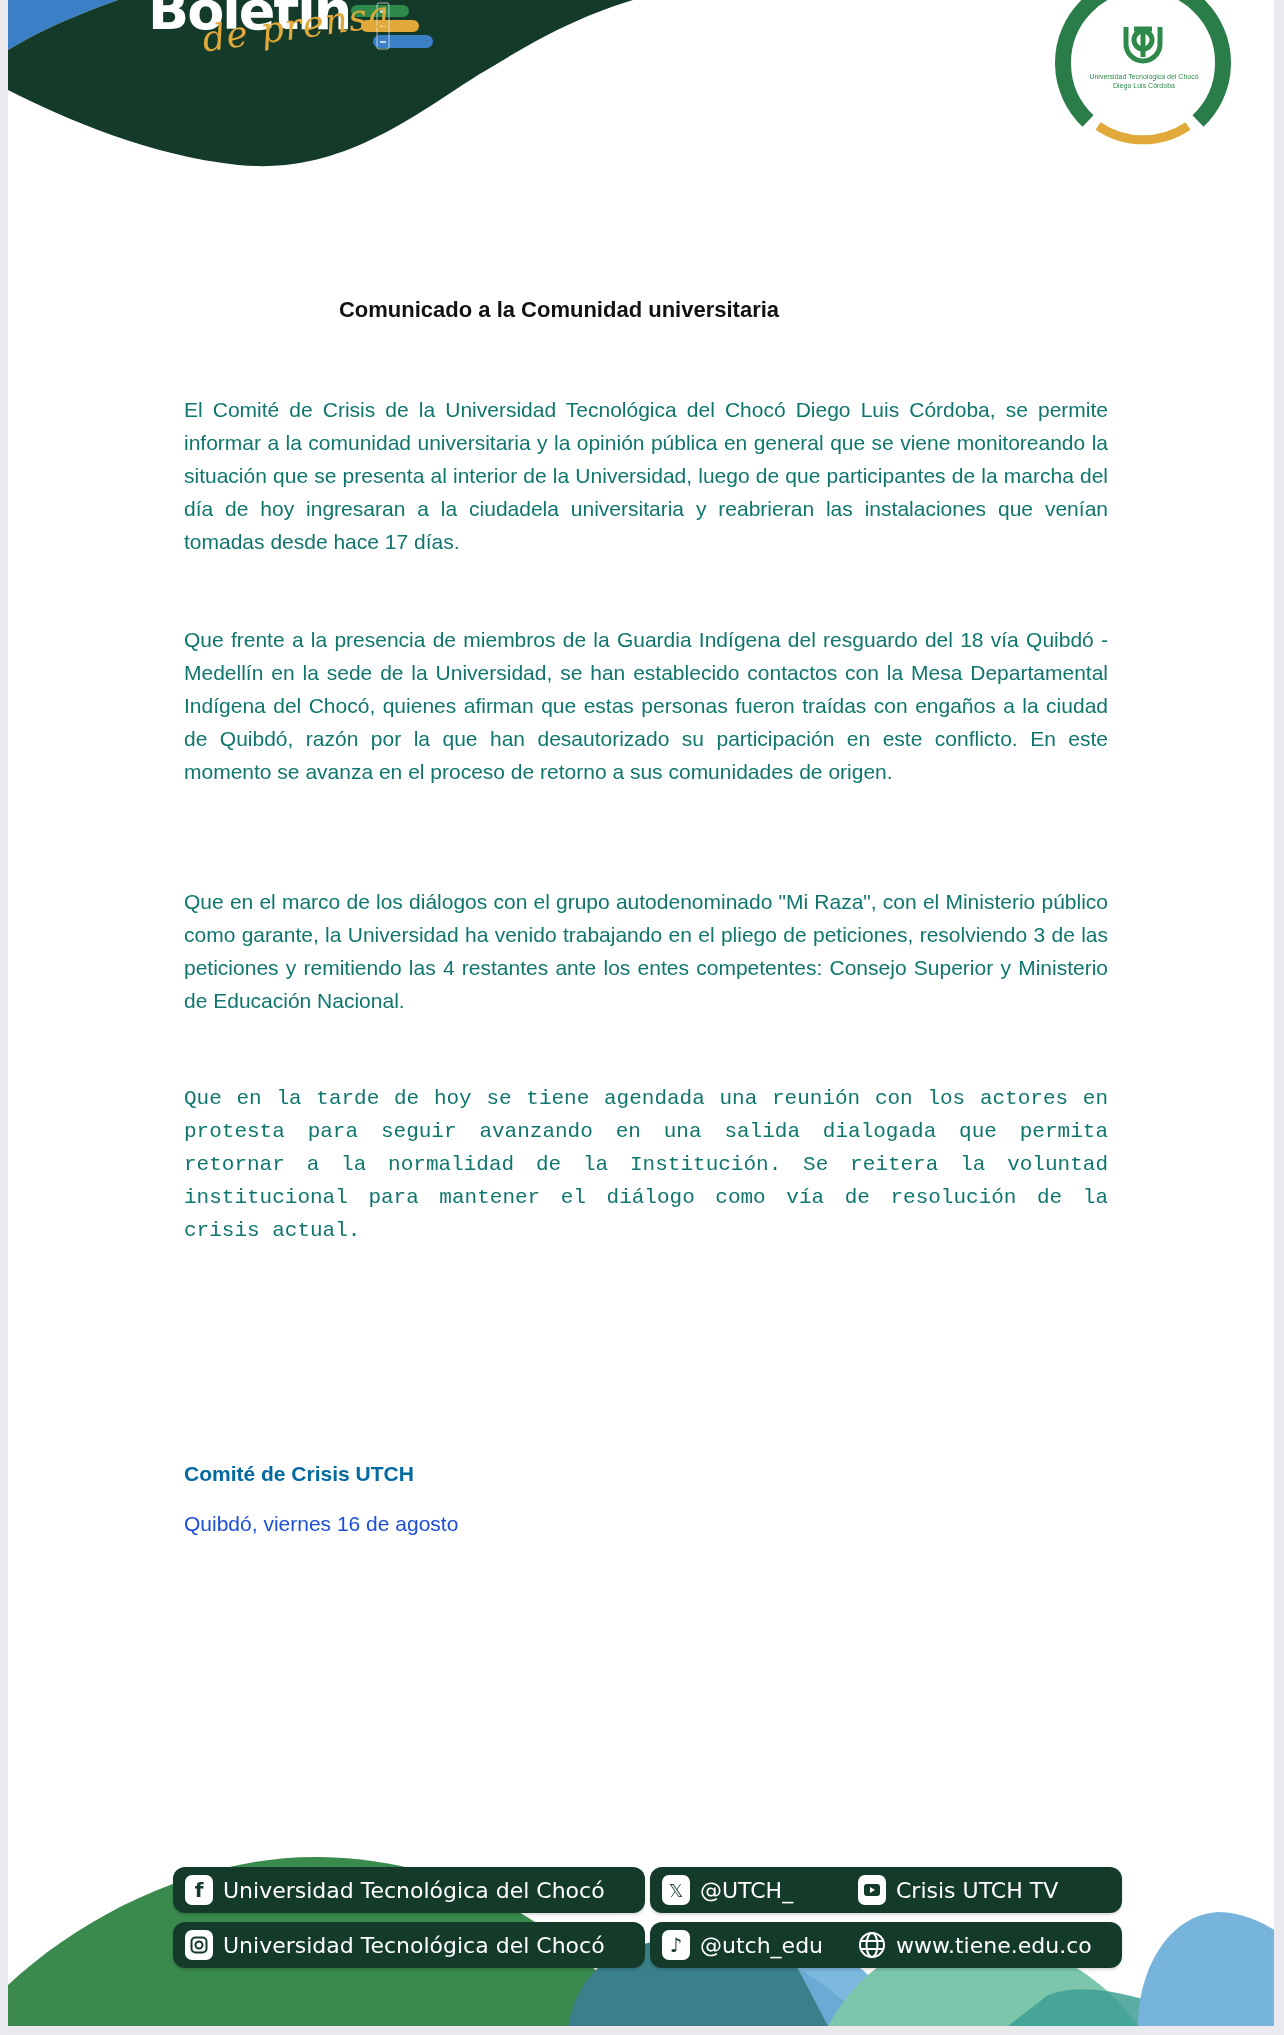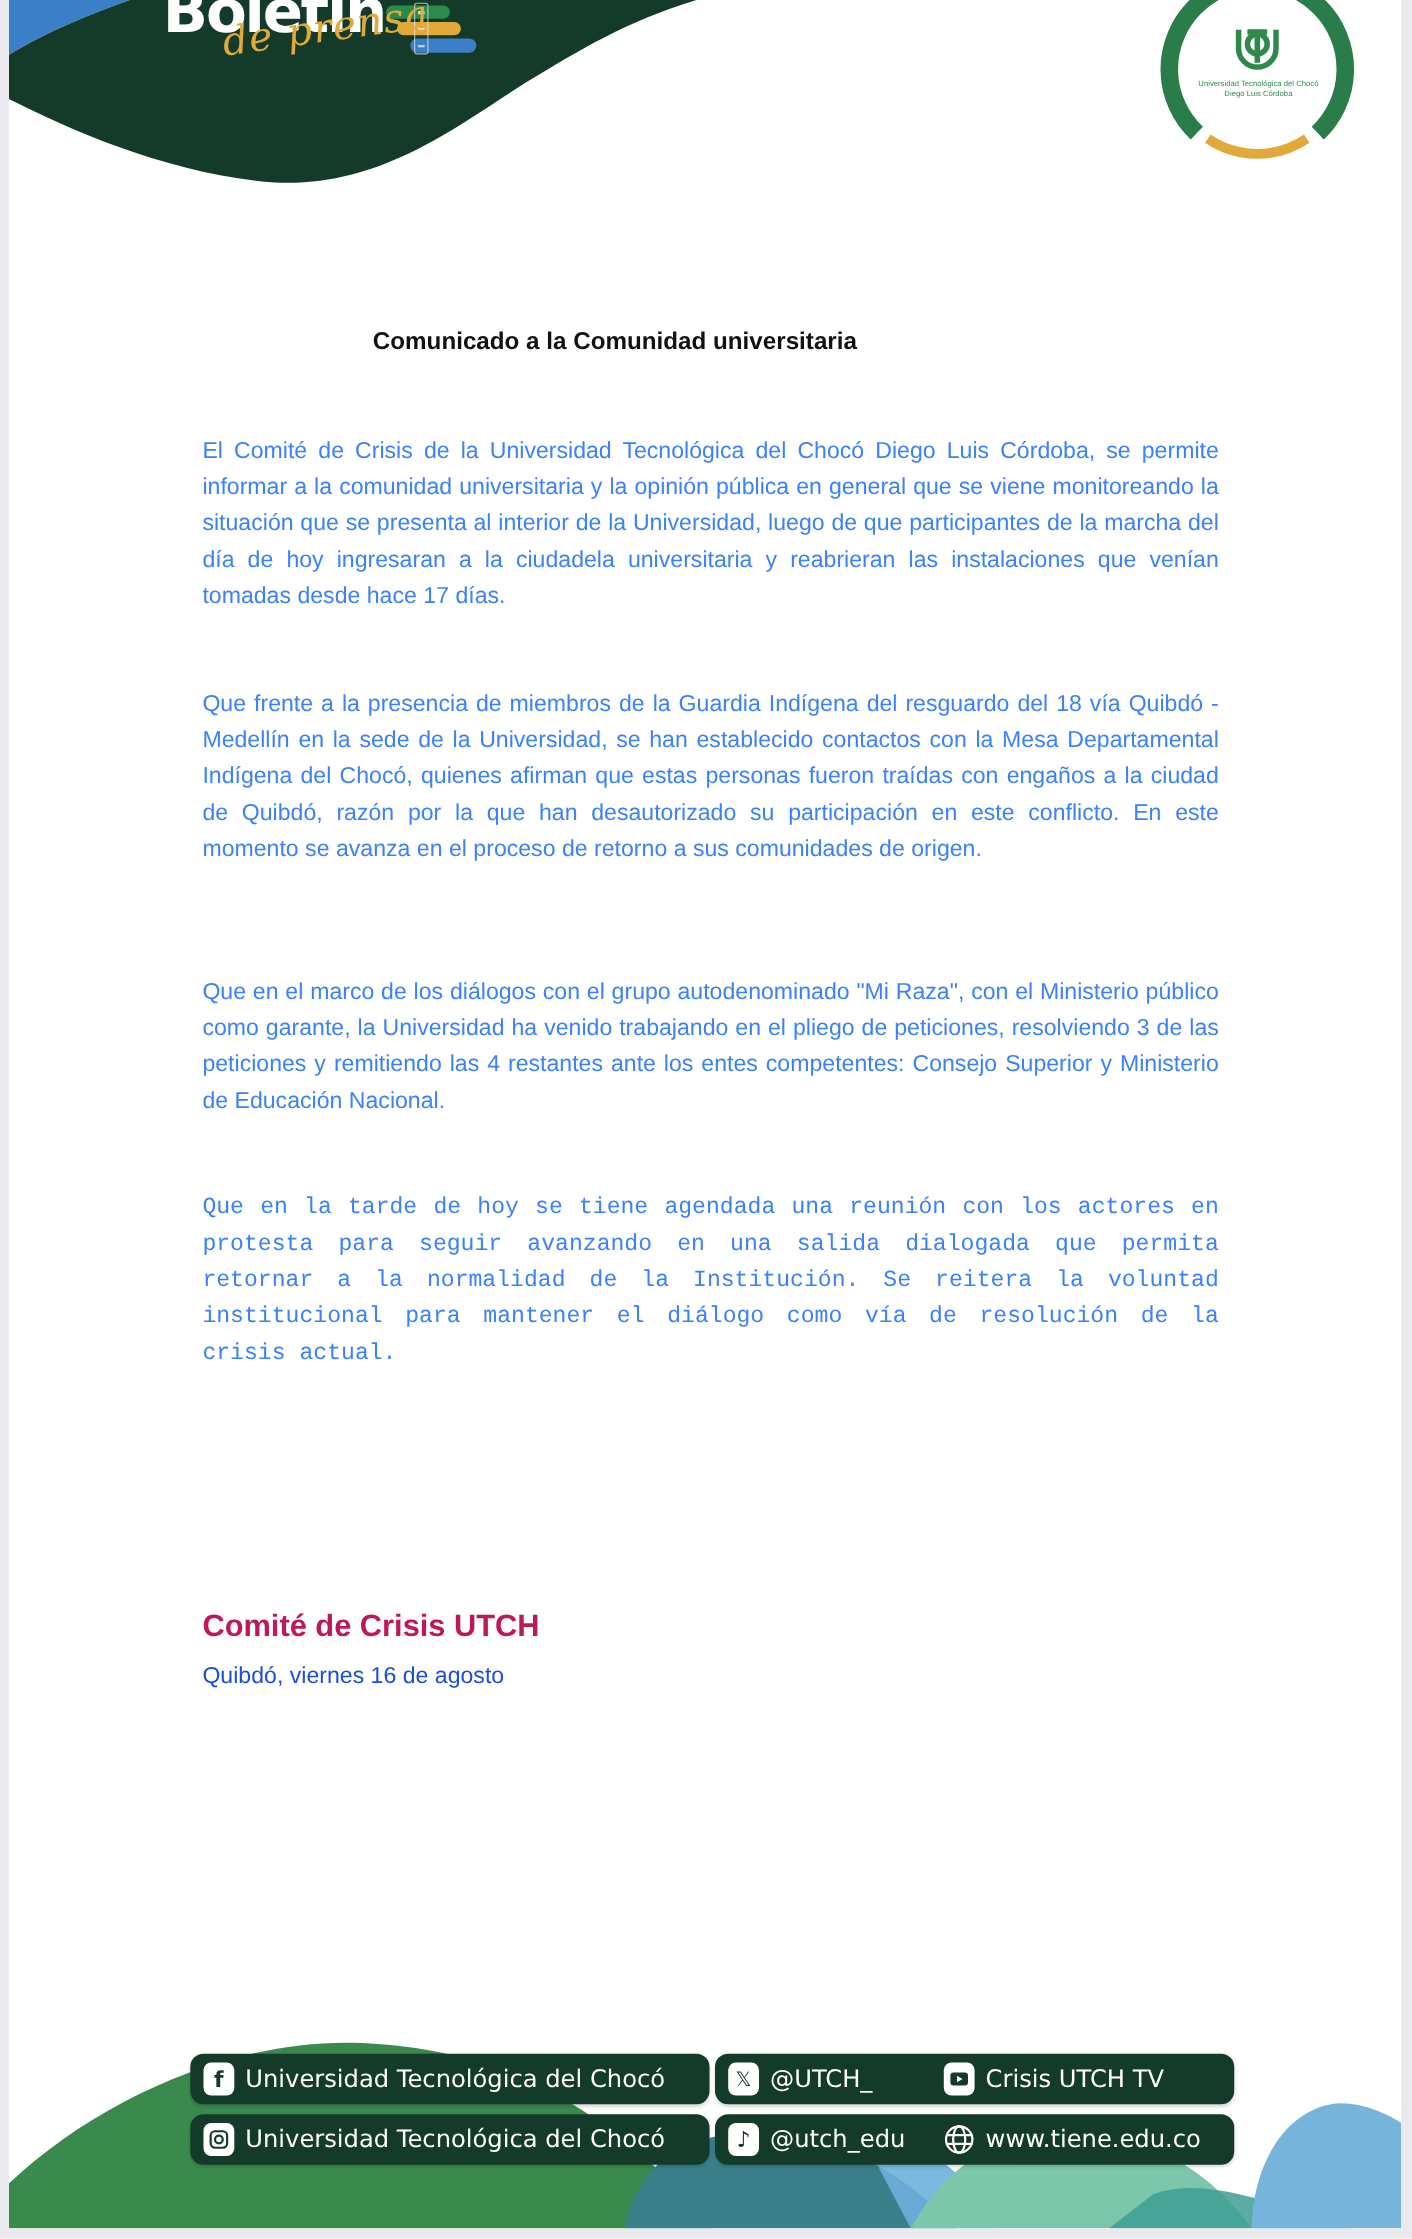--- a/index.html
+++ b/index.html
@@ -4,23 +4,23 @@
 <style>
   html, body { margin:0; padding:0; }
   body { width:1284px; height:2035px; background:#e9e9ee; position:relative; overflow:hidden; font-family:"Liberation Sans", sans-serif; }
   .page { position:absolute; left:8px; top:0; width:1266px; height:2026px; background:#ffffff; overflow:hidden; }
   .header-svg { position:absolute; left:0; top:0; }
   .boletin { position:absolute; left:140px; top:-16px; font-family:"DejaVu Sans", sans-serif; font-weight:bold; font-size:54px; color:#ffffff; letter-spacing:-2px; line-height:1; }
   .prensa { position:absolute; left:192px; top:22px; font-family:"DejaVu Serif", serif; font-style:italic; font-size:36px; color:#e0a93a; letter-spacing:1px; transform:rotate(-8deg); transform-origin:left top; line-height:1; }
   .logo { position:absolute; left:1040px; top:-28px; width:190px; height:190px; }
   .logo-text { position:absolute; left:1066px; top:72px; width:140px; text-align:center; font-size:7px; color:#2e8a4a; line-height:9px; }
   .title { position:absolute; left:0; width:1102px; top:297px; text-align:center; font-weight:bold; font-size:22px; color:#111; }
-  .body-text { position:absolute; left:176px; width:924px; font-size:21px; line-height:33px; color:#3b82f6; text-align:justify; }
+  .body-text { position:absolute; left:176px; width:924px; font-size:21px; line-height:33px; color:#0f766e; text-align:justify; }
   .para-block { margin:0; }
-  .sig-name { position:absolute; left:176px; top:1462px; font-weight:bold; font-size:28px; color:#be185d; }
+  .sig-name { position:absolute; left:176px; top:1462px; font-weight:bold; font-size:21px; color:#0369a1; }
   .sig-date { position:absolute; left:176px; top:1512px; font-size:21px; color:#1d4ed8; }
   .footer-svg { position:absolute; left:0; top:1820px; }
   .pill { position:absolute; height:46px; background:#143a2a; border-radius:12px; display:flex; align-items:center; color:#fff; font-family:"DejaVu Sans", sans-serif; font-size:22px; box-shadow:0 2px 3px rgba(0,0,0,0.15); }
   .ico { width:28px; height:30px; background:#fff; border-radius:7px; display:inline-flex; align-items:center; justify-content:center; color:#143a2a; font-weight:bold; font-size:20px; margin-right:10px; flex:0 0 auto; }
   .ico.globe { background:transparent; color:#fff; font-size:28px; font-weight:normal; }
   .seg { display:flex; align-items:center; }
 </style>
 </head>
 <body>
 

